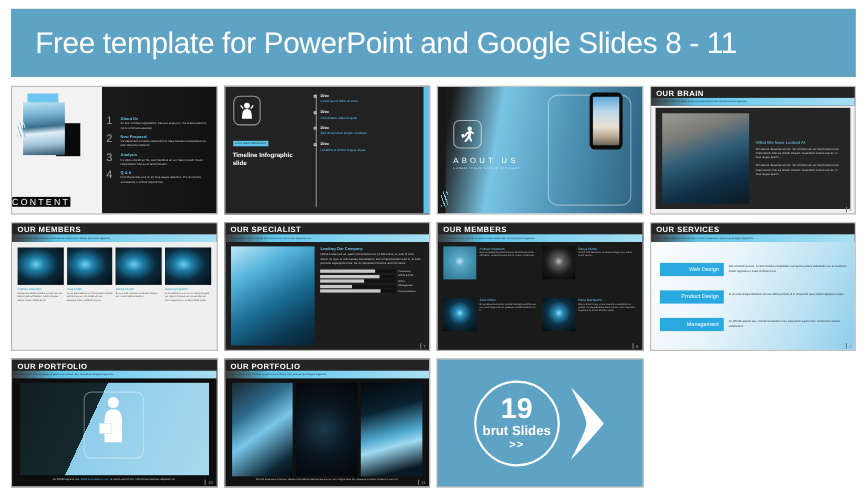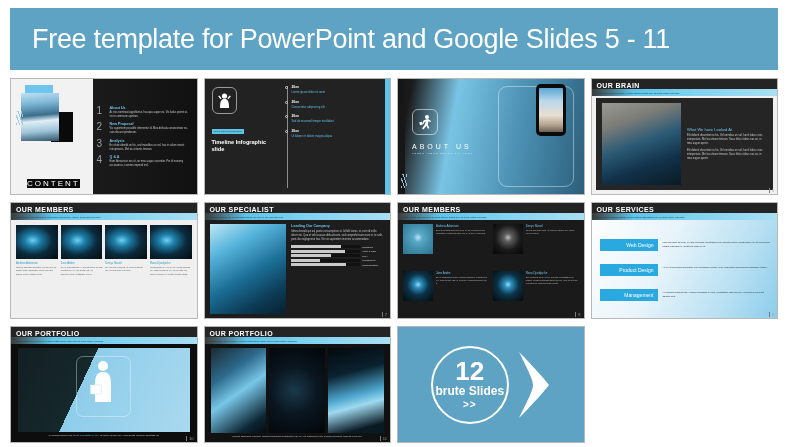--- a/index.html
+++ b/index.html
@@ -49,21 +49,21 @@
 
   
   .s2 { background:linear-gradient(90deg,#f2f2f2 0%,#f2f2f2 44%,#1b1b1b 44%,#111 100%); display:flex; }
   .s2 .left { width:44%; position:relative; }
   .s2 .sq-blue { position:absolute; left:14px; top:6px; width:28px; height:26px; background:#6ec6ee; }
   .s2 .sq-black { position:absolute; left:40px; top:33px; width:22px; height:30px; background:#0a0a0a; }
   .s2 .sq-photo { position:absolute; left:10px; top:14px; width:38px; height:48px;
     background:linear-gradient(175deg,#bfe0f2 0%,#7fb9d8 22%,#3a6f8c 46%,#dfeef6 58%,#9fc4d8 78%,#2e5368 100%); }
   .s2 .hatch { position:absolute; left:5px; top:32px; width:7px; height:14px;
     background:repeating-linear-gradient(70deg,#9dcbe2 0 1px,transparent 1px 3px); }
-  .s2 .cword { position:absolute; left:16px; bottom:6px; font-size:8px; letter-spacing:2px; color:#111; }
+  .s2 .cword { position:absolute; left:0; bottom:6px; font-size:8px; letter-spacing:2px; color:#111; }
   .s2 .cword span { color:#fff; background:#0a0a0a; }
   .s2 .right { width:56%; padding:5px 6px 4px 4px; display:flex; flex-direction:column;
     justify-content:center; gap:3px; }
   .s2 .row { display:flex; gap:4px; align-items:flex-start; }
   .s2 .num { color:#9aa0a4; font-size:10px; line-height:1; width:9px; font-weight:300; }
   .s2 .rt { flex:1; }
   .s2 .rh { color:#6fc3e8; font-size:3.6px; font-weight:bold; margin-bottom:1px; }
 
   
   .s3 { background:#222; display:flex; }
@@ -192,21 +192,21 @@
   .cta .m { font-size:12px; font-weight:bold; margin-top:1px; }
   .cta .ch { font-size:10px; font-weight:bold; letter-spacing:1px; margin-top:1px; }
   .cta .arrow { width:34px; height:70px; }
 </style>
 </head>
 <body>
 
 <div class="page">
 
   <div class="header-banner">
-    <div class="header-title">Free template for PowerPoint and Google Slides 5 - 11</div>
+    <div class="header-title">Free template for PowerPoint and Google Slides 8 - 11</div>
   </div>
 
   <div class="grid">
 
 
     <div class="slide s2">
       <div class="left">
         <div class="sq-blue"></div>
         <div class="sq-black"></div>
         <div class="sq-photo"></div>
@@ -514,22 +514,22 @@
         <div class="p p1"></div>
         <div class="p p2"></div>
         <div class="p p3"></div>
       </div>
       <div class="cap">Tacimal assensum inferlous. Ideatud mandamus definitiones uso eu, vim magna favet au, quaeque tincidunt incidenti in cum mi.</div>
       <div class="pgnum">11</div>
     </div>
 
     <div class="cta">
       <div class="circle">
-        <div class="n">12</div>
-        <div class="m">brute Slides</div>
+        <div class="n">19</div>
+        <div class="m">brut Slides</div>
         <div class="ch">&gt;&gt;</div>
       </div>
       <svg class="arrow" viewBox="0 0 34 70" aria-hidden="true">
         <path d="M2 2 C18 18 28 30 32 35 C28 40 18 52 2 68 C12 48 16 40 16 35 C16 30 12 22 2 2 Z" fill="#fff"></path>
       </svg>
     </div>
 
   </div>
 </div>
 

